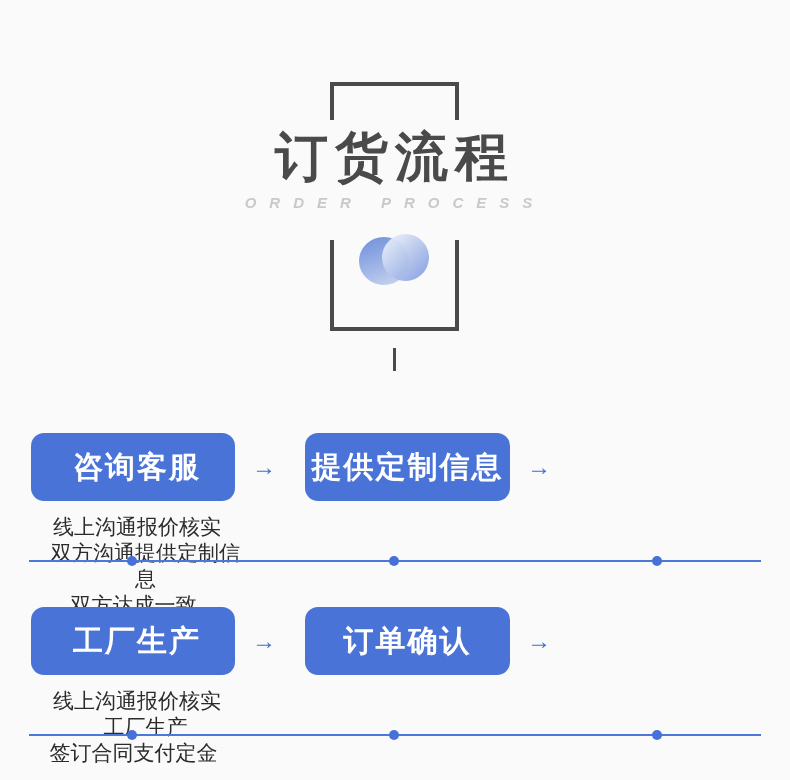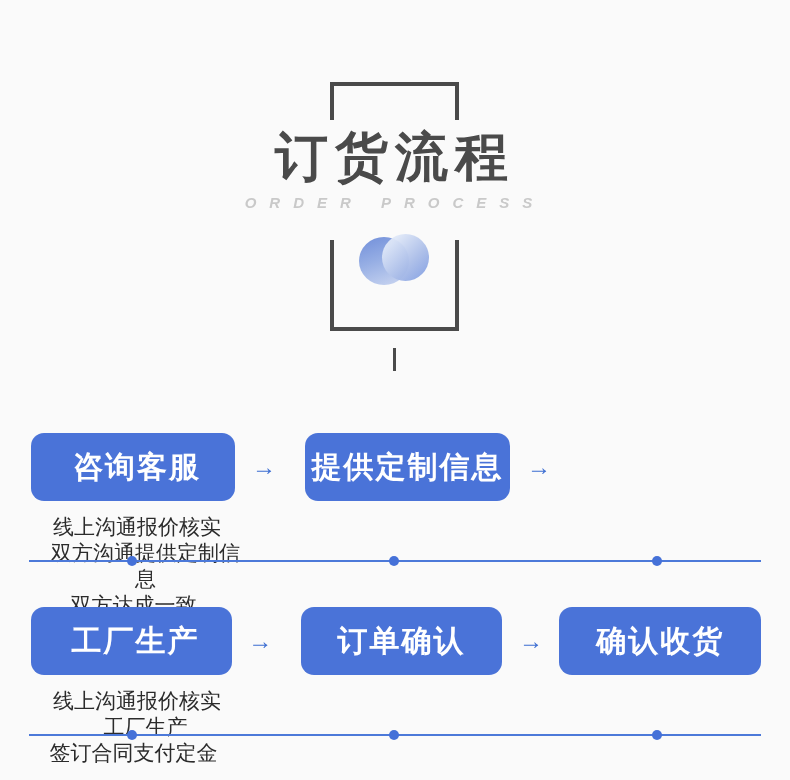--- a/index.html
+++ b/index.html
@@ -180,21 +180,20 @@
     <div class="progress-dot dot-1"></div>
     <div class="progress-dot dot-2"></div>
     <div class="progress-dot dot-3"></div>
   </div>
 
   <div class="btn-row row2-btns">
     <div class="step-chip col-a">工厂生产</div>
     <div class="arrow-cell">→</div>
     <div class="step-chip col-b">订单确认</div>
     <div class="arrow-cell">→</div>
-    <div class="step-chip col-c">确认收货</div>
   </div>
 
   <div class="caption-row row2-caps">
     <div class="caption col-a">线上沟通报价核实</div>
     <div class="caption-gap"></div>
     <div class="caption col-b">工厂生产</div>
     <div class="caption-gap"></div>
     <div class="caption col-c">签订合同支付定金</div>
   </div>
 

